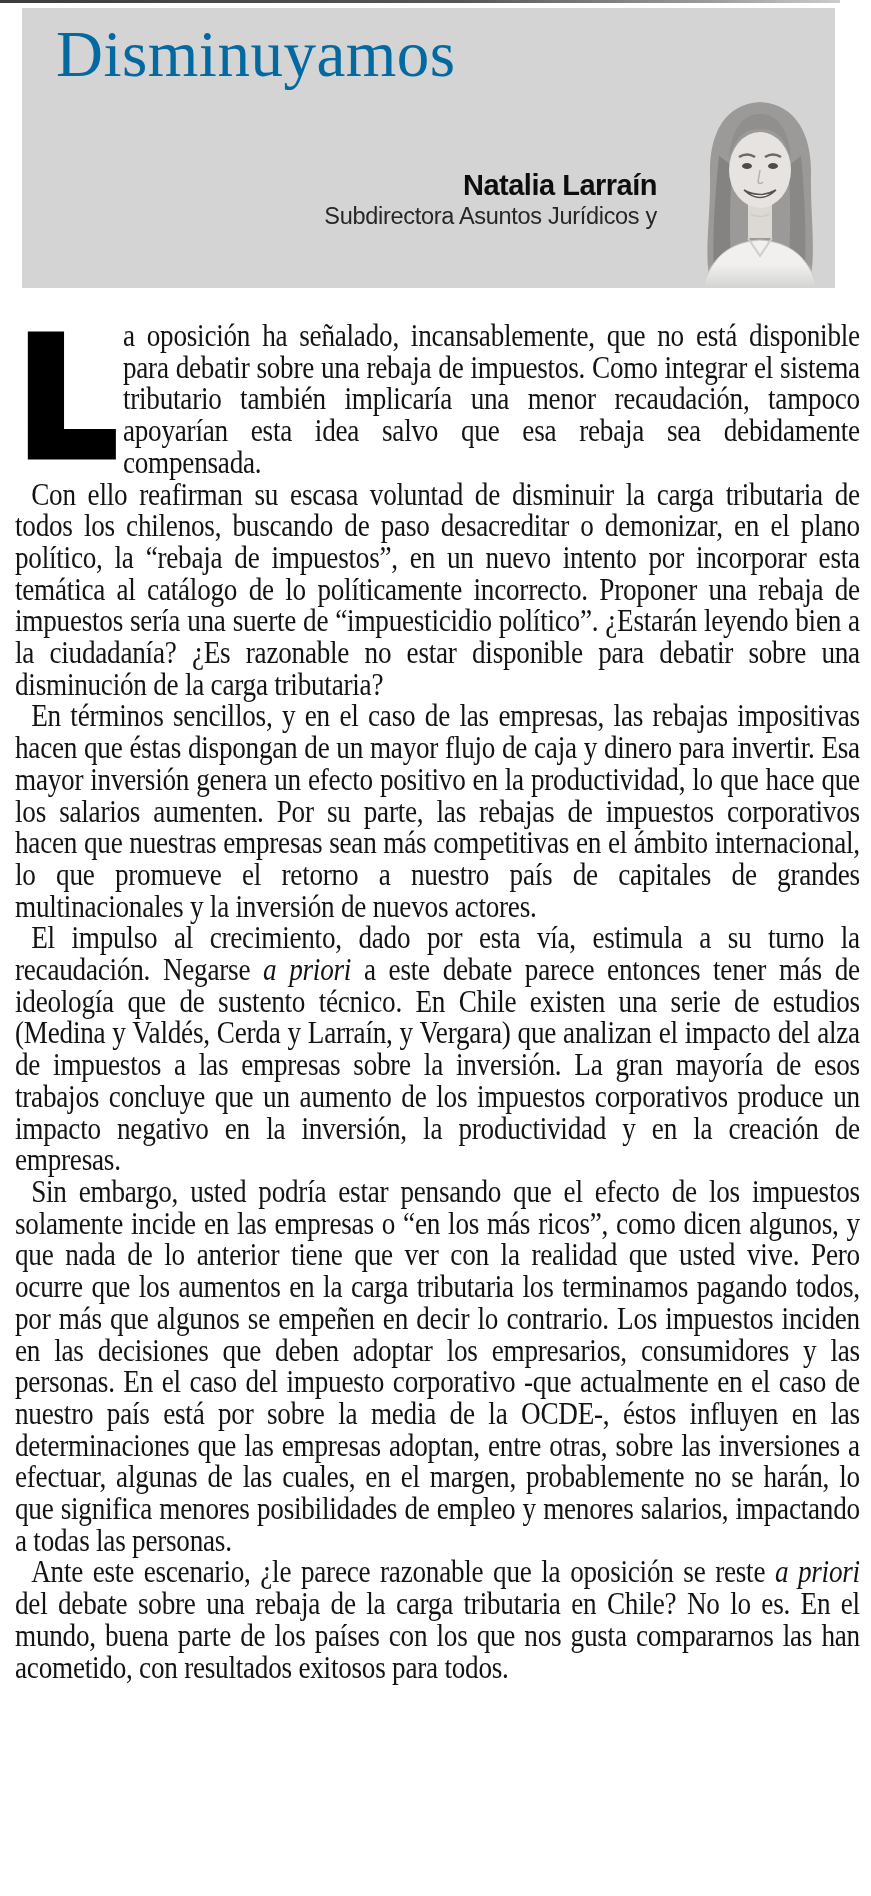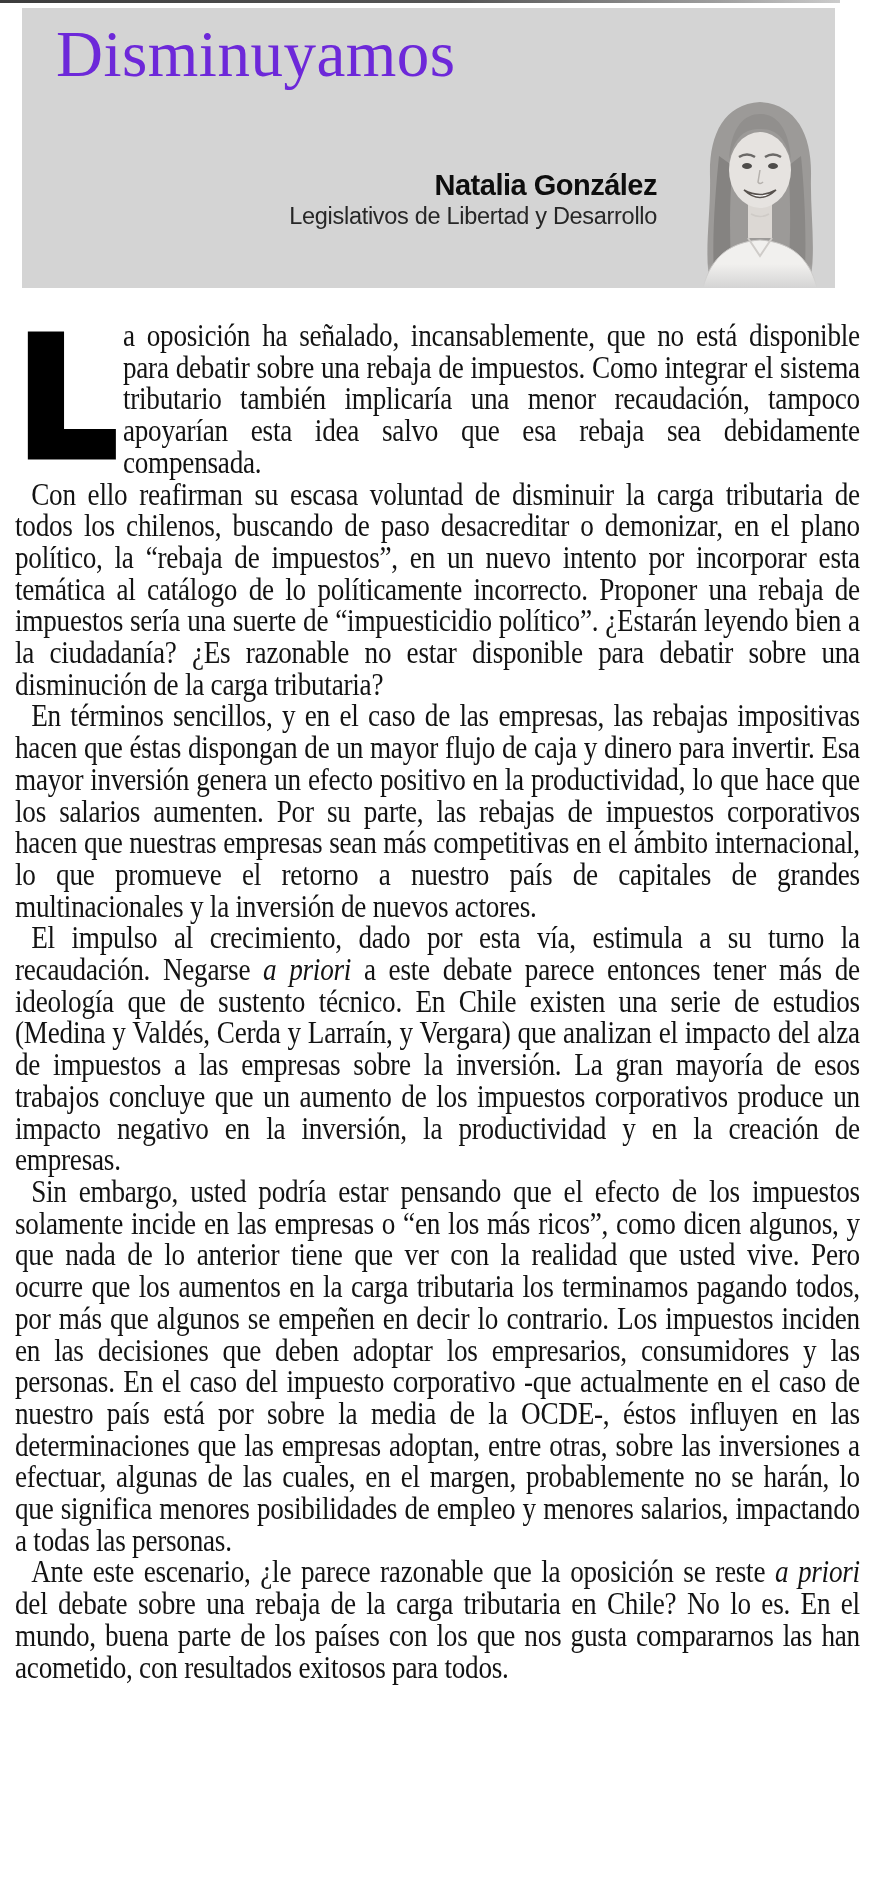--- a/index.html
+++ b/index.html
@@ -13,21 +13,21 @@
     background:linear-gradient(to right, #3c3c3c 0%, #565656 55%, #9d9d9d 85%, #cccccc 100%);
   }
   .header-box {
     position:absolute; left:22px; top:8px; width:813px; height:280px;
     background:var(--header-bg, #d4d4d4);
   }
   .headline {
     position:absolute; left:34px; top:16px; margin:0;
     font-family:"Liberation Serif", serif; font-weight:normal;
     font-size:65px; line-height:61px; letter-spacing:0.5px;
-    color:#6d28d9; white-space:nowrap;text-align:right;
+    color:#0369a1; white-space:nowrap;text-align:right;
   }
   .headline span { display:block; }
   .byline {
     position:absolute; right:178px; top:160px; text-align:right;
     font-family:"Liberation Sans", sans-serif;
   }
   .author-name {
     font-weight:bold; font-size:29px; line-height:34px;
     letter-spacing:-0.5px; color:#0d0d0d;
   }
@@ -64,22 +64,22 @@
 <div class="page">
 
   <div class="top-rule"></div>
 
   <div class="header-box">
     <h1 class="headline">
       <span>Disminuyamos</span>
     </h1>
 
     <div class="byline">
-      <div class="author-name">Natalia González</div>
-      <div class="author-role">Legislativos de Libertad y Desarrollo</div>
+      <div class="author-name">Natalia Larraín</div>
+      <div class="author-role">Subdirectora Asuntos Jurídicos y</div>
     </div>
 
     <svg class="portrait" viewBox="0 0 150 192" xmlns="http://www.w3.org/2000/svg">
       <defs>
         <linearGradient id="fadeBottom" x1="0" y1="0" x2="0" y2="1">
           <stop offset="0" stop-color="#d4d4d4" stop-opacity="0"></stop>
           <stop offset="1" stop-color="#d4d4d4" stop-opacity="1"></stop>
         </linearGradient>
       </defs>
       <path d="M75,6 C38,8 24,40 25,80 C26,120 18,160 26,192 L124,192 C132,158 125,118 126,80 C127,40 112,8 75,6 Z" fill="#9c9a98"></path>

